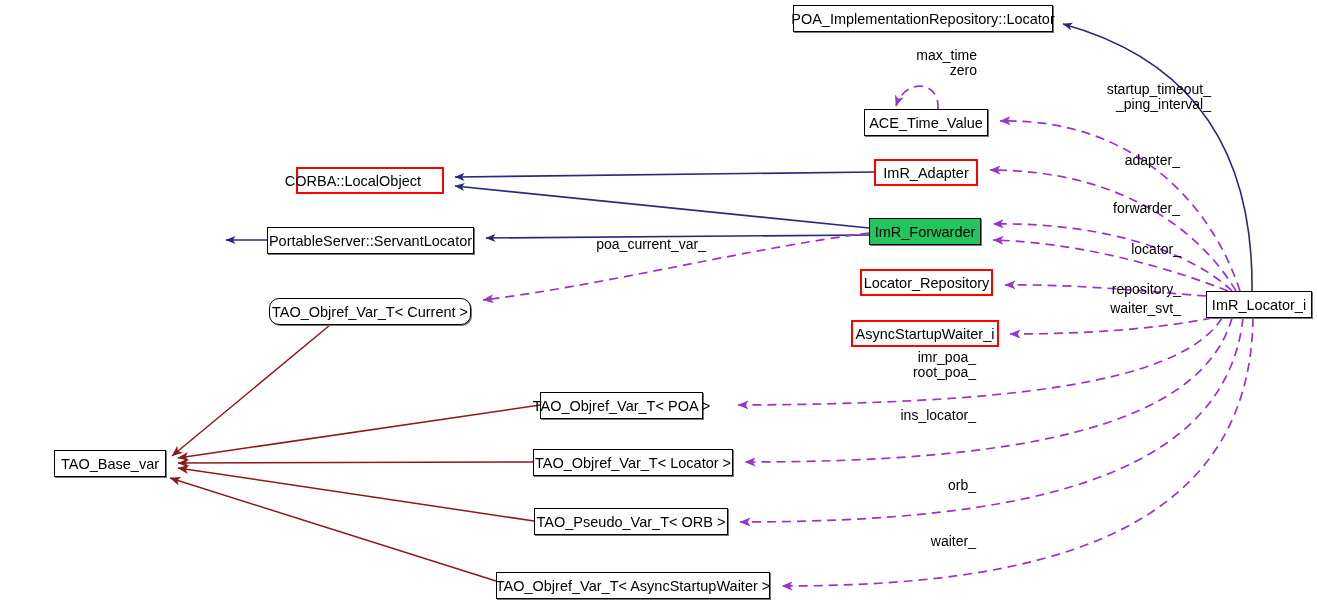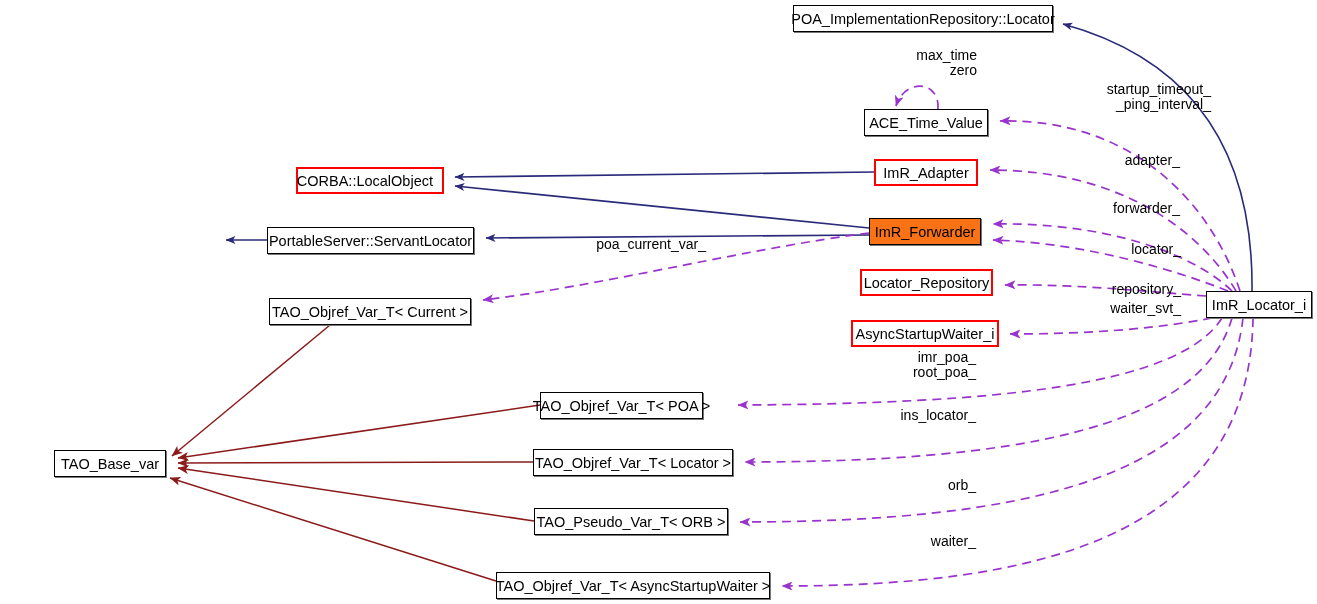--- a/index.html
+++ b/index.html
@@ -28,29 +28,29 @@
     box-sizing: border-box;
     display: flex;
     align-items: center;
     justify-content: center;
     white-space: nowrap;
     font-size: 14.5px;
     color: #000000;
     background: #ffffff;
     border: 1px solid #000000;
     box-shadow: 1px 1px 0 0 #777777;
-    padding: 0 9px;
+    padding: 0 21px;
     letter-spacing: 0px;
   }
   .node.red {
     border: 2px solid #ff0000;
     box-shadow: none;
   }
   .node.gray {
-    background: #f97316;
+    background: #22c55e;
   }
   .edge-label {
     position: absolute;
     font-size: 14px;
     color: #000000;
     white-space: pre;
     text-align: right;
     line-height: 15px;
   }
 </style>
@@ -152,21 +152,21 @@
   </div>
 
   <div class="node red" style="left:860px; top:269px; width:133px; height:27px;">
     <span>Locator_Repository</span>
   </div>
 
   <div class="node" style="left:1206px; top:291px; width:106px; height:27px;">
     <span>ImR_Locator_i</span>
   </div>
 
-  <div class="node" style="left:269px; top:298px; width:202px; height:27px;">
+  <div class="node" style="left:269px; top:298px; width:202px; height:27px;border-radius:10px;">
     <span>TAO_Objref_Var_T&lt; Current &gt;</span>
   </div>
 
   <div class="node red" style="left:851px; top:320px; width:148px; height:27px;">
     <span>AsyncStartupWaiter_i</span>
   </div>
 
   <div class="node" style="left:540px; top:392px; width:163px; height:27px;">
     <span>TAO_Objref_Var_T&lt; POA &gt;</span>
   </div>

